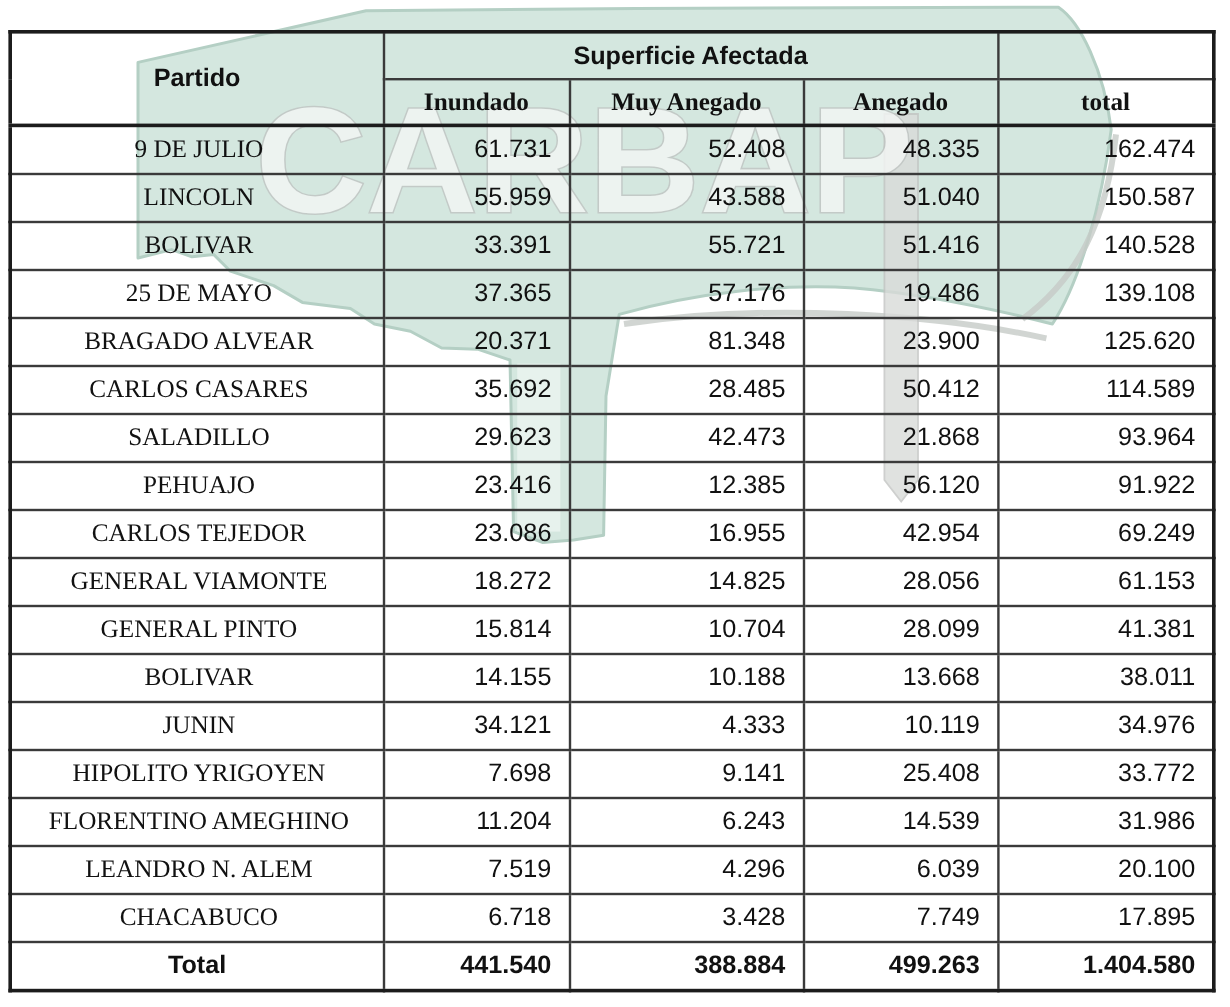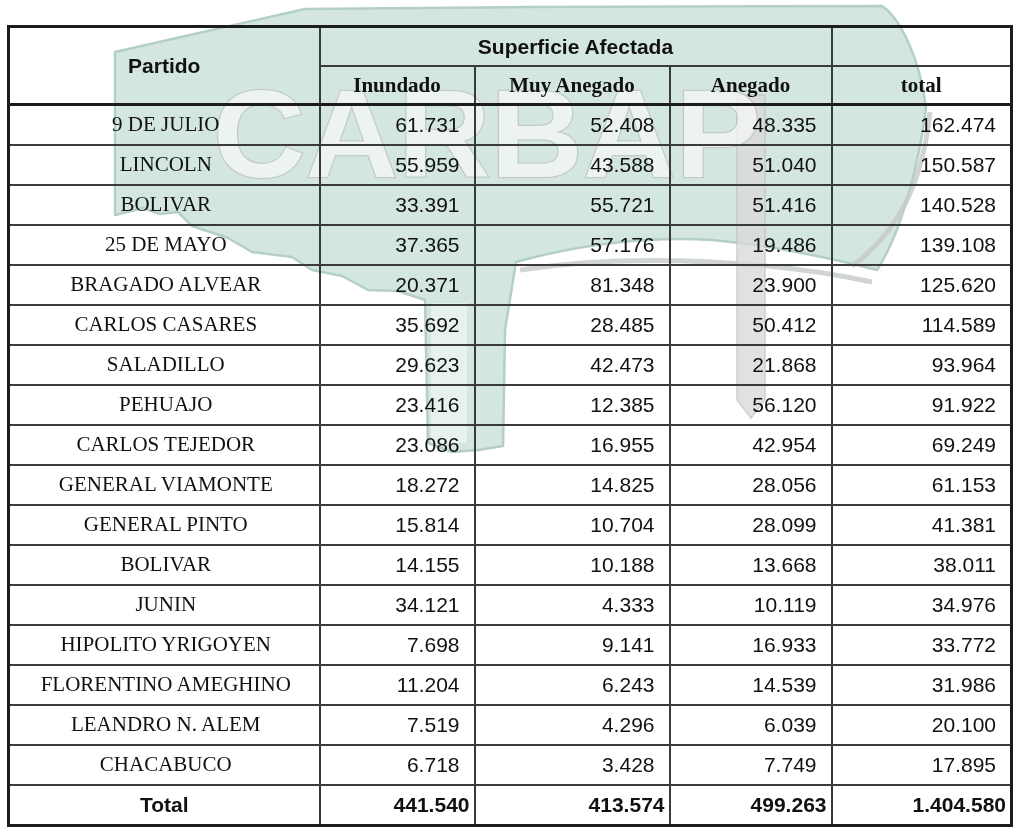--- a/index.html
+++ b/index.html
@@ -34,21 +34,21 @@
   table.flood thead th{font-weight:bold;text-align:center;}
   table.flood thead tr.hrow1 th{height:37px;}
   table.flood thead tr.hrow2 th{height:36px;font-family:Liberation Serif, serif;}
   table.flood thead{border-bottom:3px solid #1c1c1c;}
   table.flood tr.data-row{height:40px;}
   table.flood td.name-cell{text-align:center;padding-left:3px;font-family:Liberation Serif, serif;}
   table.flood td.num-cell{text-align:right;padding-right:14px;}
   table.flood tfoot tr{height:41px;}
   table.flood tfoot td{font-weight:bold;}
   table.flood tfoot td.total-label{text-align:center;}
-  table.flood tfoot td.num-cell{text-align:right;padding-right:4px;}
+  table.flood tfoot td.num-cell{text-align:right;padding-right:14px;}
 </style>
 </head>
 <body>
 
 <div class="stage">
 
   <svg class="watermark" viewBox="0 0 1025 839" aria-hidden="true">
     <path stroke="#b4cfc4" stroke-width="2.5" stroke-linejoin="round" d="M 115 215
              L 143 208 L 160 214 L 178 212 L 192 226 L 228 238 L 252 252 L 292 257
              L 312 270 L 342 276 L 368 290 L 398 291 L 425 300
@@ -181,21 +181,21 @@
           <td class="name-cell">JUNIN</td>
           <td class="num-cell">34.121</td>
           <td class="num-cell">4.333</td>
           <td class="num-cell">10.119</td>
           <td class="num-cell">34.976</td>
         </tr>
         <tr class="data-row">
           <td class="name-cell">HIPOLITO YRIGOYEN</td>
           <td class="num-cell">7.698</td>
           <td class="num-cell">9.141</td>
-          <td class="num-cell">16.933</td>
+          <td class="num-cell">25.408</td>
           <td class="num-cell">33.772</td>
         </tr>
         <tr class="data-row">
           <td class="name-cell">FLORENTINO AMEGHINO</td>
           <td class="num-cell">11.204</td>
           <td class="num-cell">6.243</td>
           <td class="num-cell">14.539</td>
           <td class="num-cell">31.986</td>
         </tr>
         <tr class="data-row">
@@ -210,20 +210,20 @@
           <td class="num-cell">6.718</td>
           <td class="num-cell">3.428</td>
           <td class="num-cell">7.749</td>
           <td class="num-cell">17.895</td>
         </tr>
       </tbody>
     <tfoot>
       <tr>
         <td class="total-label">Total</td>
         <td class="num-cell">441.540</td>
-        <td class="num-cell">413.574</td>
+        <td class="num-cell">388.884</td>
         <td class="num-cell">499.263</td>
         <td class="num-cell">1.404.580</td>
       </tr>
     </tfoot>
   </table>
 
 </div>
 
 </body></html>

